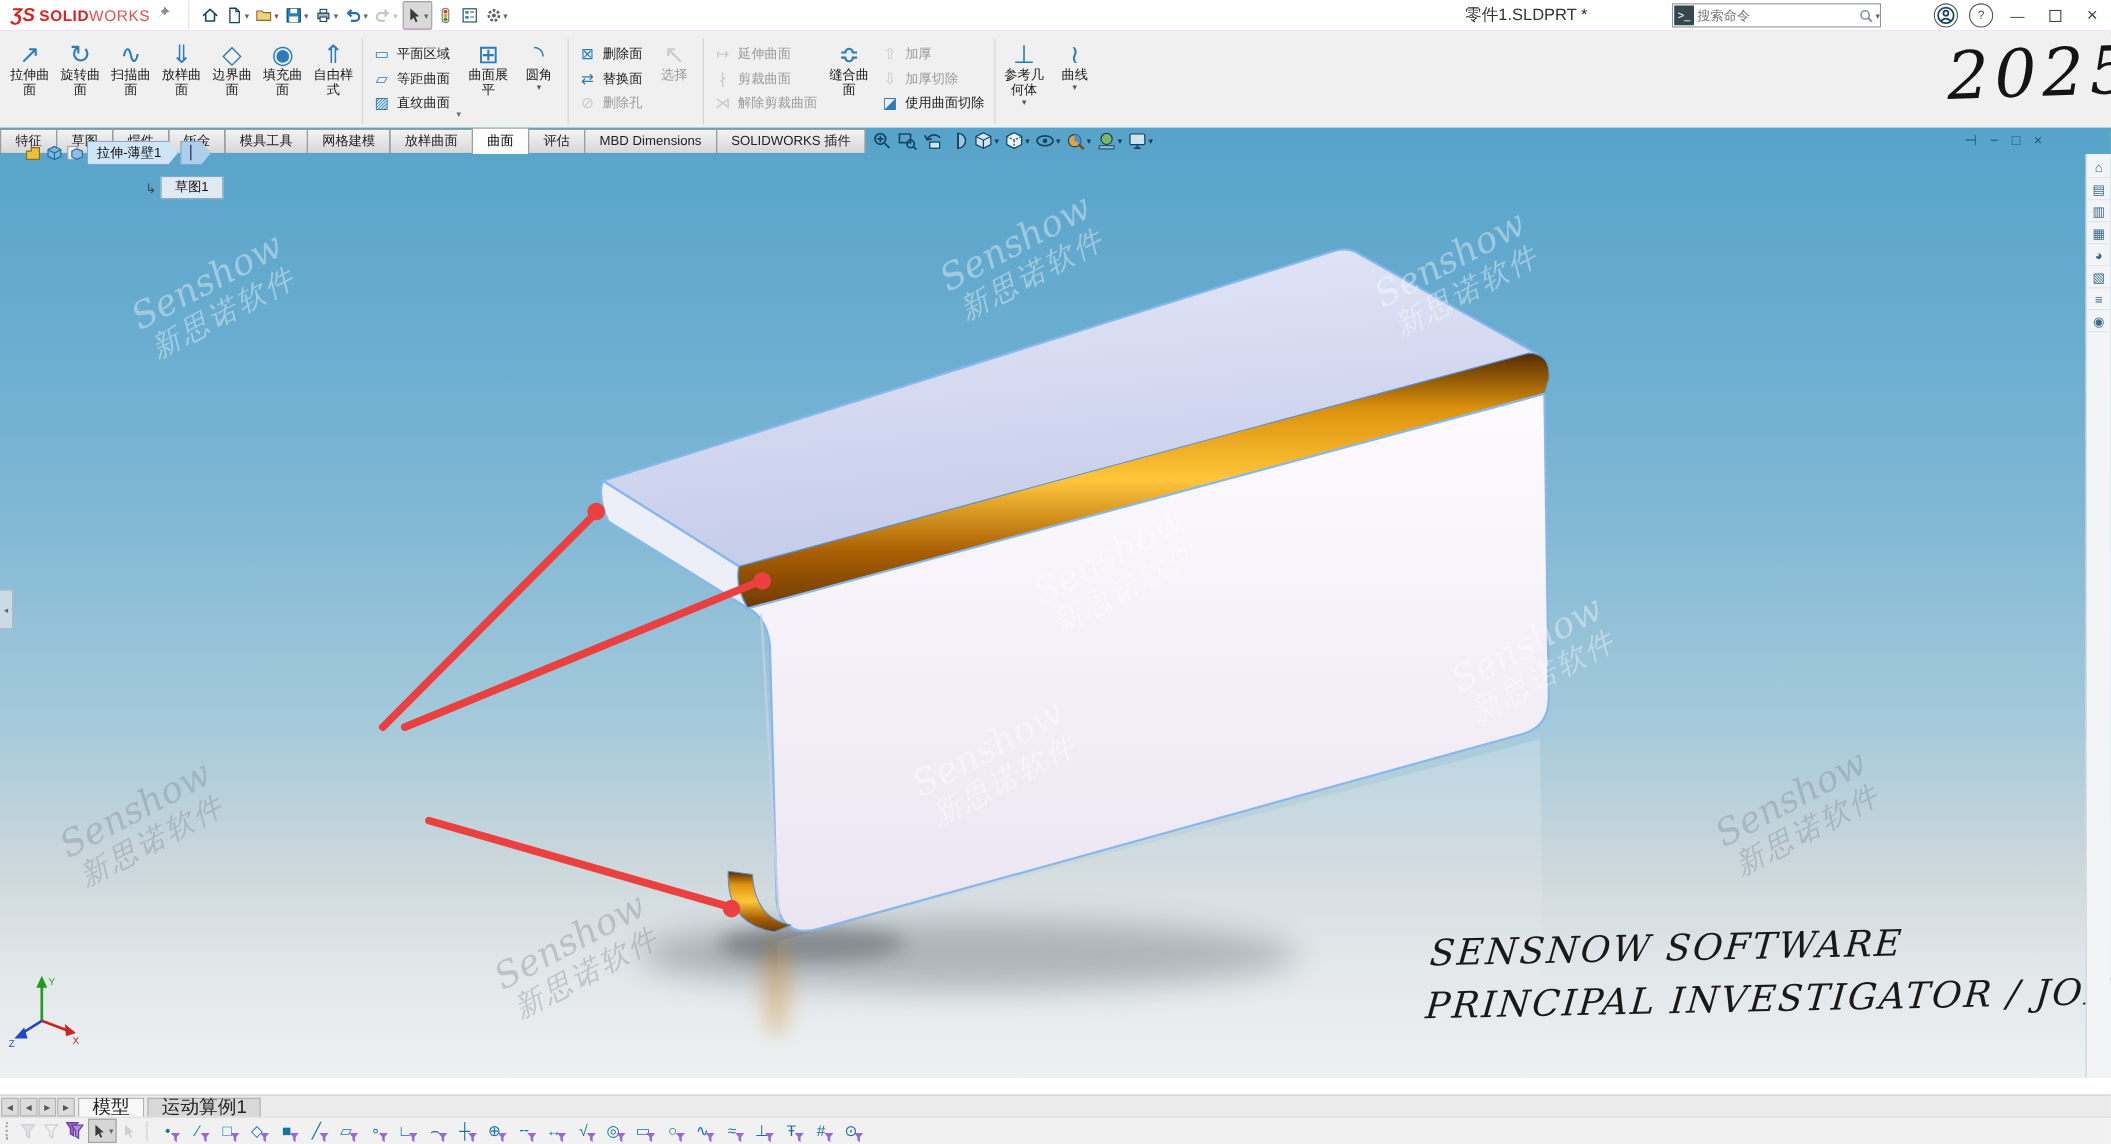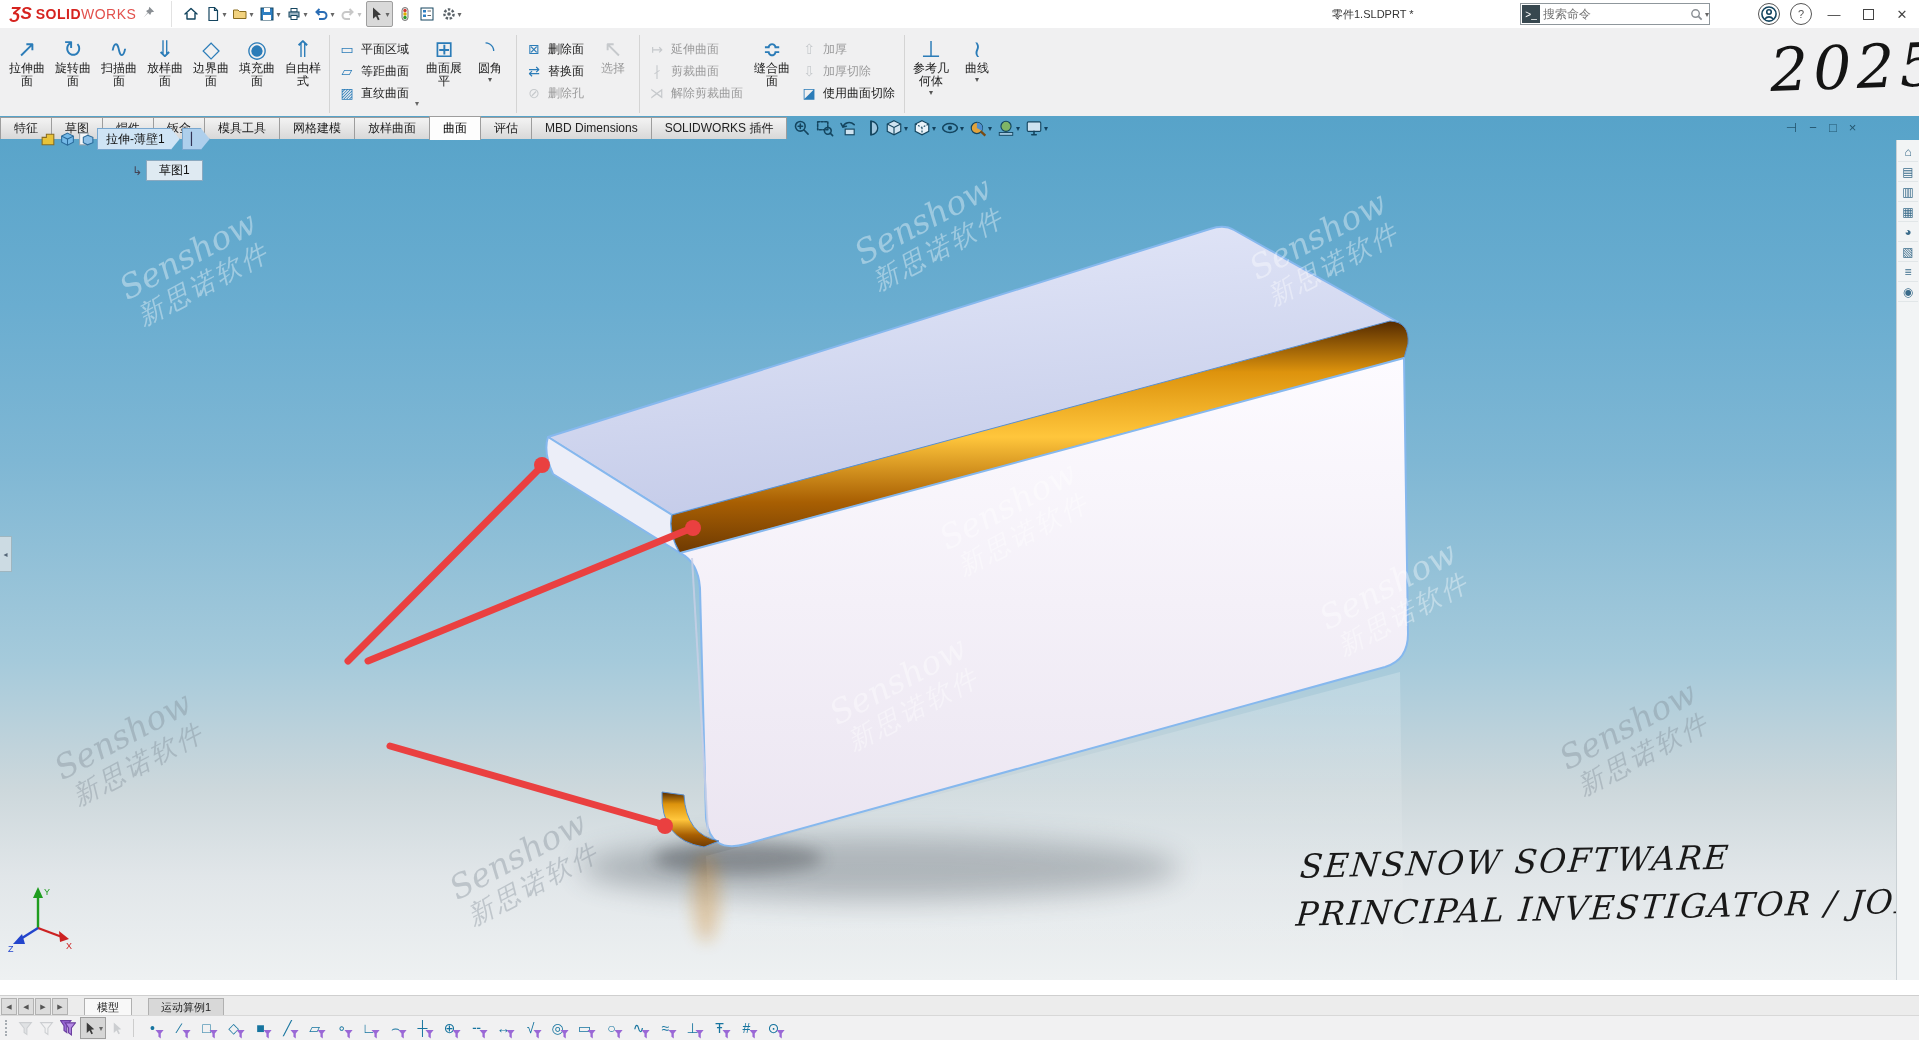--- a/index.html
+++ b/index.html
@@ -12,21 +12,21 @@
   .logo .b1{color:#d6231f;font-weight:bold;font-size:14px;letter-spacing:.5px}
   .logo .b2{color:#e2514d;font-size:14px;letter-spacing:.5px}
   .menubar{display:flex;margin-left:14px}
   .menu-item{font-size:12.5px;color:#222;padding:0 9px;line-height:27px;cursor:default}
   .pin{margin:0 6px;color:#777}
   .qat{display:flex;align-items:center;margin-left:10px;border-left:1px solid #e2e2e2;padding-left:8px}
   .qbtn{display:flex;align-items:center;height:24px;padding:0 2px;margin:0 1px;border-radius:2px}
   .qbtn.pressed{background:#d9d9d9;border:1px solid #9f9f9f}
   .qbtn.dis{opacity:.4}
   .caret{font-size:8px;color:#666;margin-left:1px}
-  .doc-title{position:absolute;left:1332px;top:0;line-height:28px;font-size:11px;color:#333;white-space:nowrap}
+  .doc-title{position:absolute;left:1332px;top:0;line-height:28px;font-size:15px;color:#333;white-space:nowrap}
   .searchbox{position:absolute;left:1520px;top:3px;width:188px;height:20px;border:1px solid #8f979c;background:#fff;display:flex;align-items:center}
   .sprompt{width:18px;height:18px;background:#37474f;color:#fff;font-size:10px;display:flex;align-items:center;justify-content:center;margin:1px}
   .search-input{flex:1;border:none;outline:none;font-size:12px;color:#444;min-width:10px;font-family:Liberation Serif, serif}
   .winbtns{position:absolute;right:0;top:0;height:28px;display:flex;align-items:center}
   .wbtn{width:34px;height:28px;display:flex;align-items:center;justify-content:center;color:#444;font-size:13px}
   .circbtn{width:20px;height:20px;border:1.4px solid #555;border-radius:50%;display:flex;align-items:center;justify-content:center;font-size:11px;color:#555;margin:0 5px}
   .restore-glyph{width:9px;height:9px;border:1.3px solid #444}
   
   .ribbon{position:absolute;top:28px;left:0;right:0;height:88px;background:#f0f0f1;border-bottom:1px solid #cdcdcd;display:flex;align-items:stretch;padding:2px 0 0 4px}
   .rb-big{width:46px;display:flex;flex-direction:column;align-items:center;justify-content:flex-start;padding-top:6px;border-radius:2px}
@@ -56,21 +56,21 @@
   .hud-btn svg{width:18px;height:18px}
   .hud .caret{color:#12405c}
   .i-s{fill:none;stroke:#14455f;stroke-width:1.4;stroke-linecap:round;stroke-linejoin:round}
   
   .dwc{position:absolute;left:1786px;top:2px;display:flex;gap:12px;z-index:6;color:#24566f;font-size:13px}
   .dwc span{line-height:20px}
   
   .taskpane{position:absolute;top:24px;right:0;bottom:0;width:22px;background:#f2f4f5;border-left:1px solid #c9d0d4;z-index:6;display:flex;flex-direction:column;align-items:center;padding-top:2px}
   .tp-ic{width:20px;height:19px;display:flex;align-items:center;justify-content:center;font-size:12px;color:#3a6b8a;border-bottom:1px solid #e1e6e8}
   
-  .crumb{position:absolute;left:40px;top:12px;display:flex;align-items:center;height:22px;font-size:12px;z-index:7}
+  .crumb{position:absolute;left:22px;top:12px;display:flex;align-items:center;height:22px;font-size:12px;z-index:7}
   .crumb svg{width:17px;height:17px;margin-right:2px}
   .seg{display:flex;align-items:center;height:20px;background:#cfe4f5;border:1px solid #79a7cf;padding:0 14px 0 8px;color:#111;clip-path:polygon(0 0,calc(100% - 9px) 0,100% 50%,calc(100% - 9px) 100%,0 100%)}
   .seg2{width:26px;height:20px;background:#aecfec;border:1px solid #79a7cf;margin-left:2px;display:flex;align-items:center;justify-content:center;color:#335;clip-path:polygon(0 0,calc(100% - 9px) 0,100% 50%,calc(100% - 9px) 100%,0 100%)}
   .crumb2{position:absolute;left:132px;top:44px;display:flex;align-items:center;font-size:12px;z-index:7;color:#445}
   .sketchbox{background:#dfeaf2;border:1px solid #8aa9c0;padding:1px 12px;margin-left:4px;color:#111}
   
   .bubble{position:absolute;left:728px;top:132px;width:164px;height:62px;background:#f14b46;border-radius:9px;display:flex;align-items:center;justify-content:center;color:#fff;font-size:24px;z-index:8;box-shadow:0 5px 12px rgba(30,30,40,.3)}
   .bubble::after{content:"";position:absolute;left:56px;bottom:-46px;border-left:15px solid transparent;border-right:15px solid transparent;border-top:48px solid #f14b46}
   .redbox{position:absolute;left:243px;top:541px;width:172px;height:91px;background:#f14b46;border-radius:7px;display:flex;align-items:center;justify-content:center;color:#fff;font-size:26px;z-index:8;box-shadow:0 5px 12px rgba(30,30,40,.3)}
   
@@ -79,21 +79,21 @@
   .wm .l2{font-size:26px;letter-spacing:3px}
   .wm.dark{color:rgba(120,132,142,.35)}
   
   .hw{position:absolute;left:1298px;top:720px;z-index:5;color:#191919;font-family:"DejaVu Serif","Liberation Serif",serif;font-style:italic;transform:rotate(-1.2deg) skewX(-6deg);letter-spacing:2px}
   .hw div{font-size:33px;line-height:48px;white-space:nowrap}
   .edge-tab{position:absolute;left:0;top:420px;width:11px;height:34px;background:#ccdbe3;border:1px solid #9fb6c0;border-left:none;color:#567;font-size:8px;display:flex;align-items:center;justify-content:center;z-index:6}
   
   .bottombar{position:absolute;left:0;bottom:0;width:100%}
   .modeltabs{height:19px;background:#ececec;border-top:1px solid #cfcfcf;display:flex;align-items:flex-end}
   .navbtn{width:14px;height:15px;background:#dcdcdc;border:1px solid #b2b2b2;font-size:7px;color:#555;display:flex;align-items:center;justify-content:center;margin-left:1px}
-  .mtab{height:16px;line-height:16px;font-size:11px;padding:0 12px;border:1px solid #b0b0b0;border-bottom:none;background:#d8d8d8;color:#222;margin-left:16px;white-space:nowrap}
+  .mtab{height:16px;line-height:16px;font-size:17px;padding:0 12px;border:1px solid #b0b0b0;border-bottom:none;background:#d8d8d8;color:#222;margin-left:3px;white-space:nowrap}
   .mtab.active{background:#f8f8f8}
   .toolsrow{height:24px;background:#f1f1f2;border-top:1px solid #d8d8d8;display:flex;align-items:center;padding-left:3px}
   .grip{width:3px;height:16px;border-left:2px dotted #a6acb2;margin:0 5px 0 2px}
   .trbtn{display:flex;align-items:center;justify-content:center;height:20px;padding:0 2px;margin:0 1px}
   .trbtn.pressed{background:#d6d6d6;border:1px solid #9f9f9f}
   .trbtn.dis{opacity:.42}
   .tool-sep{width:1px;height:18px;background:#cdcdcd;margin:0 5px}
   .flt{position:relative;width:27px;height:21px;display:flex;align-items:center;justify-content:center;font-size:14px;color:#16749f}
   .flt .badge{position:absolute;right:2px;bottom:0;width:9px;height:9px;background:#9a68d6;clip-path:polygon(0 0,100% 0,64% 45%,64% 100%,38% 80%,38% 45%)}
   .statusbar{position:relative;height:15px;background:#f0f0f0;border-top:1px solid #cfcfcf;font-size:12px;color:#333}

